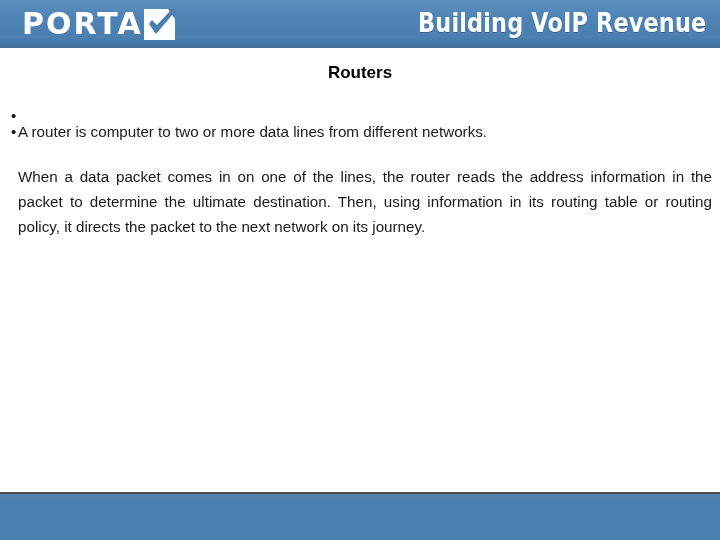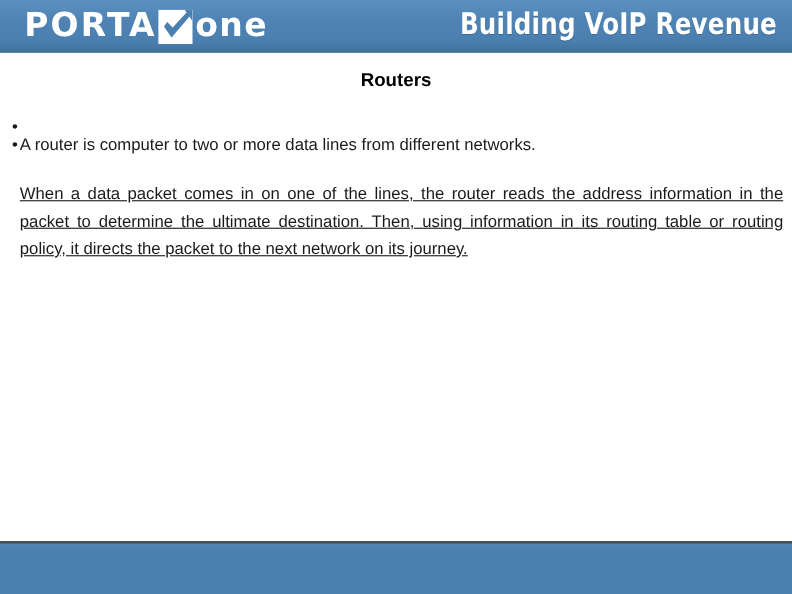--- a/index.html
+++ b/index.html
@@ -118,21 +118,20 @@
     font-family: "Liberation Sans", sans-serif;
     font-size: 15.2px;
     line-height: 25px;
     text-align: justify;
     text-justify: inter-word;
     padding-left: 10px;
     margin: 0 0 13px 0;
   }
   .para.last {
     margin-bottom: 0;
-    text-decoration: underline;
   }
   .para .bullet {
     position: absolute;
     left: 3px;
     top: 0;
     font-size: 15.2px;
     line-height: 25px;
     color: #1a1a1a;
   }
   .para.nobullet {
@@ -174,21 +173,20 @@
     <div class="logo">
       <span class="logo-word">PORTA</span>
 
       <span class="logo-mark">
         <svg width="31" height="31" viewBox="0 0 31 31" aria-hidden="true">
           <polygon points="26,2 13,16 8,11 5,15 12,25 29,5" fill="#4a7fb0"></polygon>
           <polygon points="31,0 31,10 24,0" fill="#4a7fb0"></polygon>
         </svg>
       </span>
 
-      <span class="logo-word tight">one</span>
     </div>
 
     <div class="tagline">Building VoIP Revenue</div>
   </div>
 
   <div class="body-area">
 
     <div class="slide-title">Routers</div>
 
     <div class="content">

